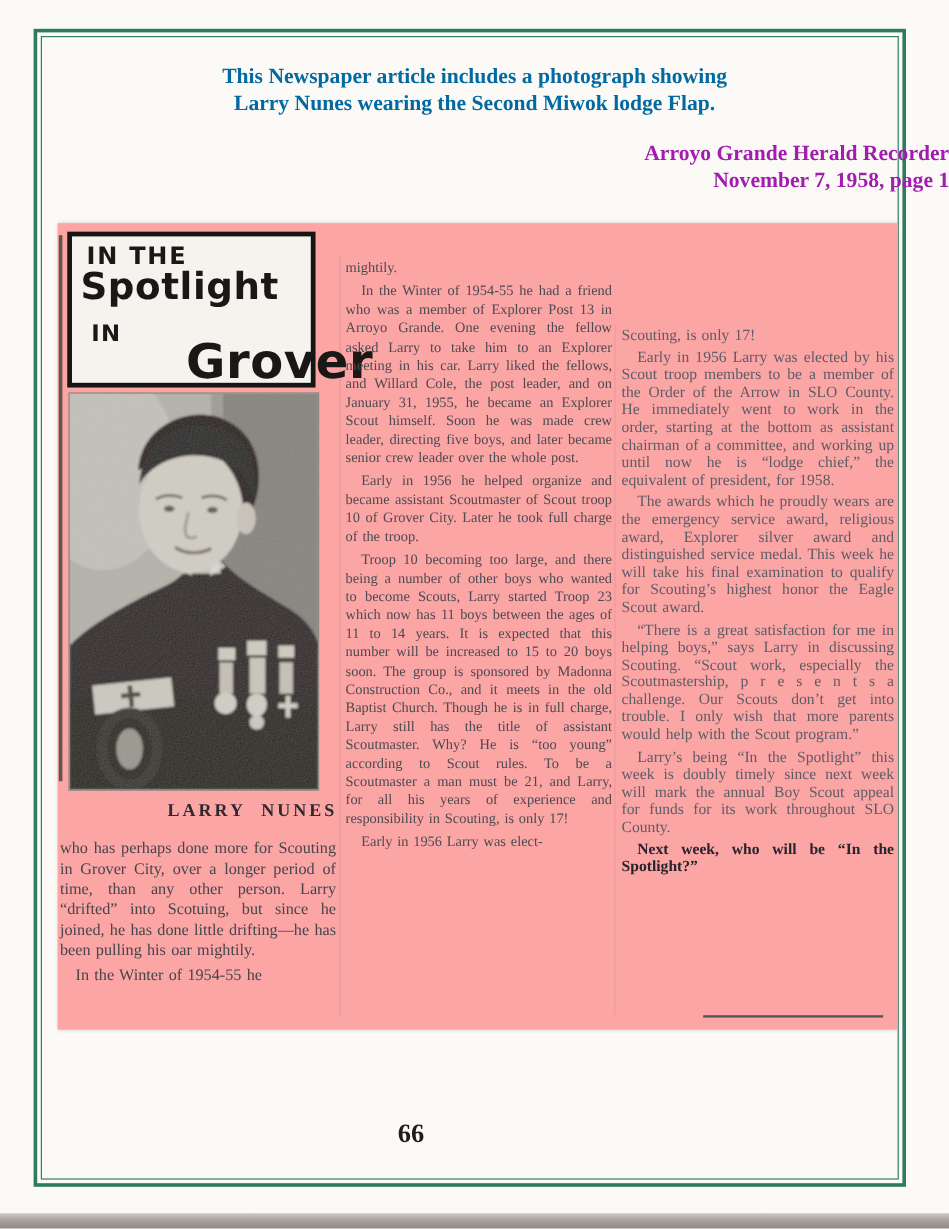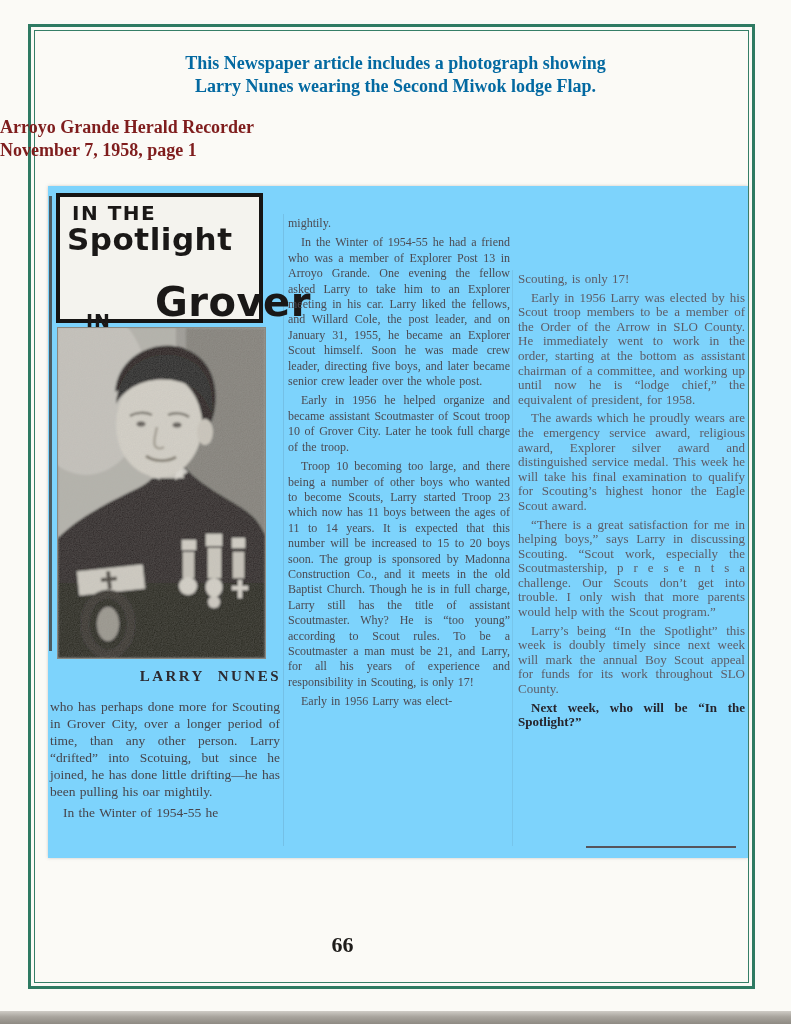--- a/index.html
+++ b/index.html
@@ -16,43 +16,43 @@
   .frame-inner{
     position:absolute; left:34px; top:30px; width:715px; height:953px;
     border:1.5px solid #357e67; box-sizing:border-box; pointer-events:none;
   }
   
   .header-title{
     position:absolute; left:0; top:52px; width:791px; text-align:center;
     font-weight:bold; font-size:18px; line-height:23px; color:#0369a1;
   }
   .header-source{
-    position:absolute; left:0; top:116px; width:791px; text-align:left;
-    font-weight:bold; font-size:18px; line-height:23px; color:#7f1d1d;
+    position:absolute; left:0; top:116px; width:791px; text-align:right;
+    font-weight:bold; font-size:18px; line-height:23px; color:#a21caf;
   }
   
   .clipping{
     position:absolute; left:48px; top:186px; width:700px; height:672px;
-    background:#7dd3fc;
+    background:#fca5a5;
     box-shadow:0 0 3px rgba(120,118,110,.35);
   }
   .left-edge{
     position:absolute; left:1px; top:10px; width:3px; height:455px;
     background:#3f3d3b; opacity:.8;
   }
   .sep1{position:absolute; left:235px; top:28px; width:1px; height:632px; background:rgba(60,60,70,.12);}
   .sep2{position:absolute; left:464px; top:84px; width:1px; height:576px; background:rgba(60,60,70,.09);}
   .headline-box{
     position:absolute; left:8px; top:7px; width:199px; height:122px;
     border:4px solid #161514; background:#f4f3ee; box-sizing:content-box;
     font-family:"DejaVu Sans", sans-serif; color:#1a1817;
   }
   .hl1{position:absolute; left:12px; top:4px;  font-size:20px; font-weight:bold; letter-spacing:1.5px;}
   .hl2{position:absolute; left:7px;  top:24px; font-size:31px; font-weight:bold; letter-spacing:.5px;}
-  .hl3{position:absolute; left:26px; top:70px; font-size:19px; font-weight:bold; letter-spacing:1px;margin-top:43px;}
+  .hl3{position:absolute; left:16px; top:70px; font-size:19px; font-weight:bold; letter-spacing:1px;}
   .hl4{position:absolute; left:95px; top:82px; font-size:40px; font-weight:bold; letter-spacing:.5px;}
   .photo{
     position:absolute; left:10px; top:142px; width:207px; height:330px;
     outline:1px solid #8a8880; background:#9a9892;
   }
   .caption{
     position:absolute; left:0; top:482px; width:233px; text-align:right;
     font-weight:bold; font-size:15px; letter-spacing:2.5px; word-spacing:7px; color:#2c2a30;
   }
   .col{position:absolute; text-align:justify; word-spacing:1px;}

